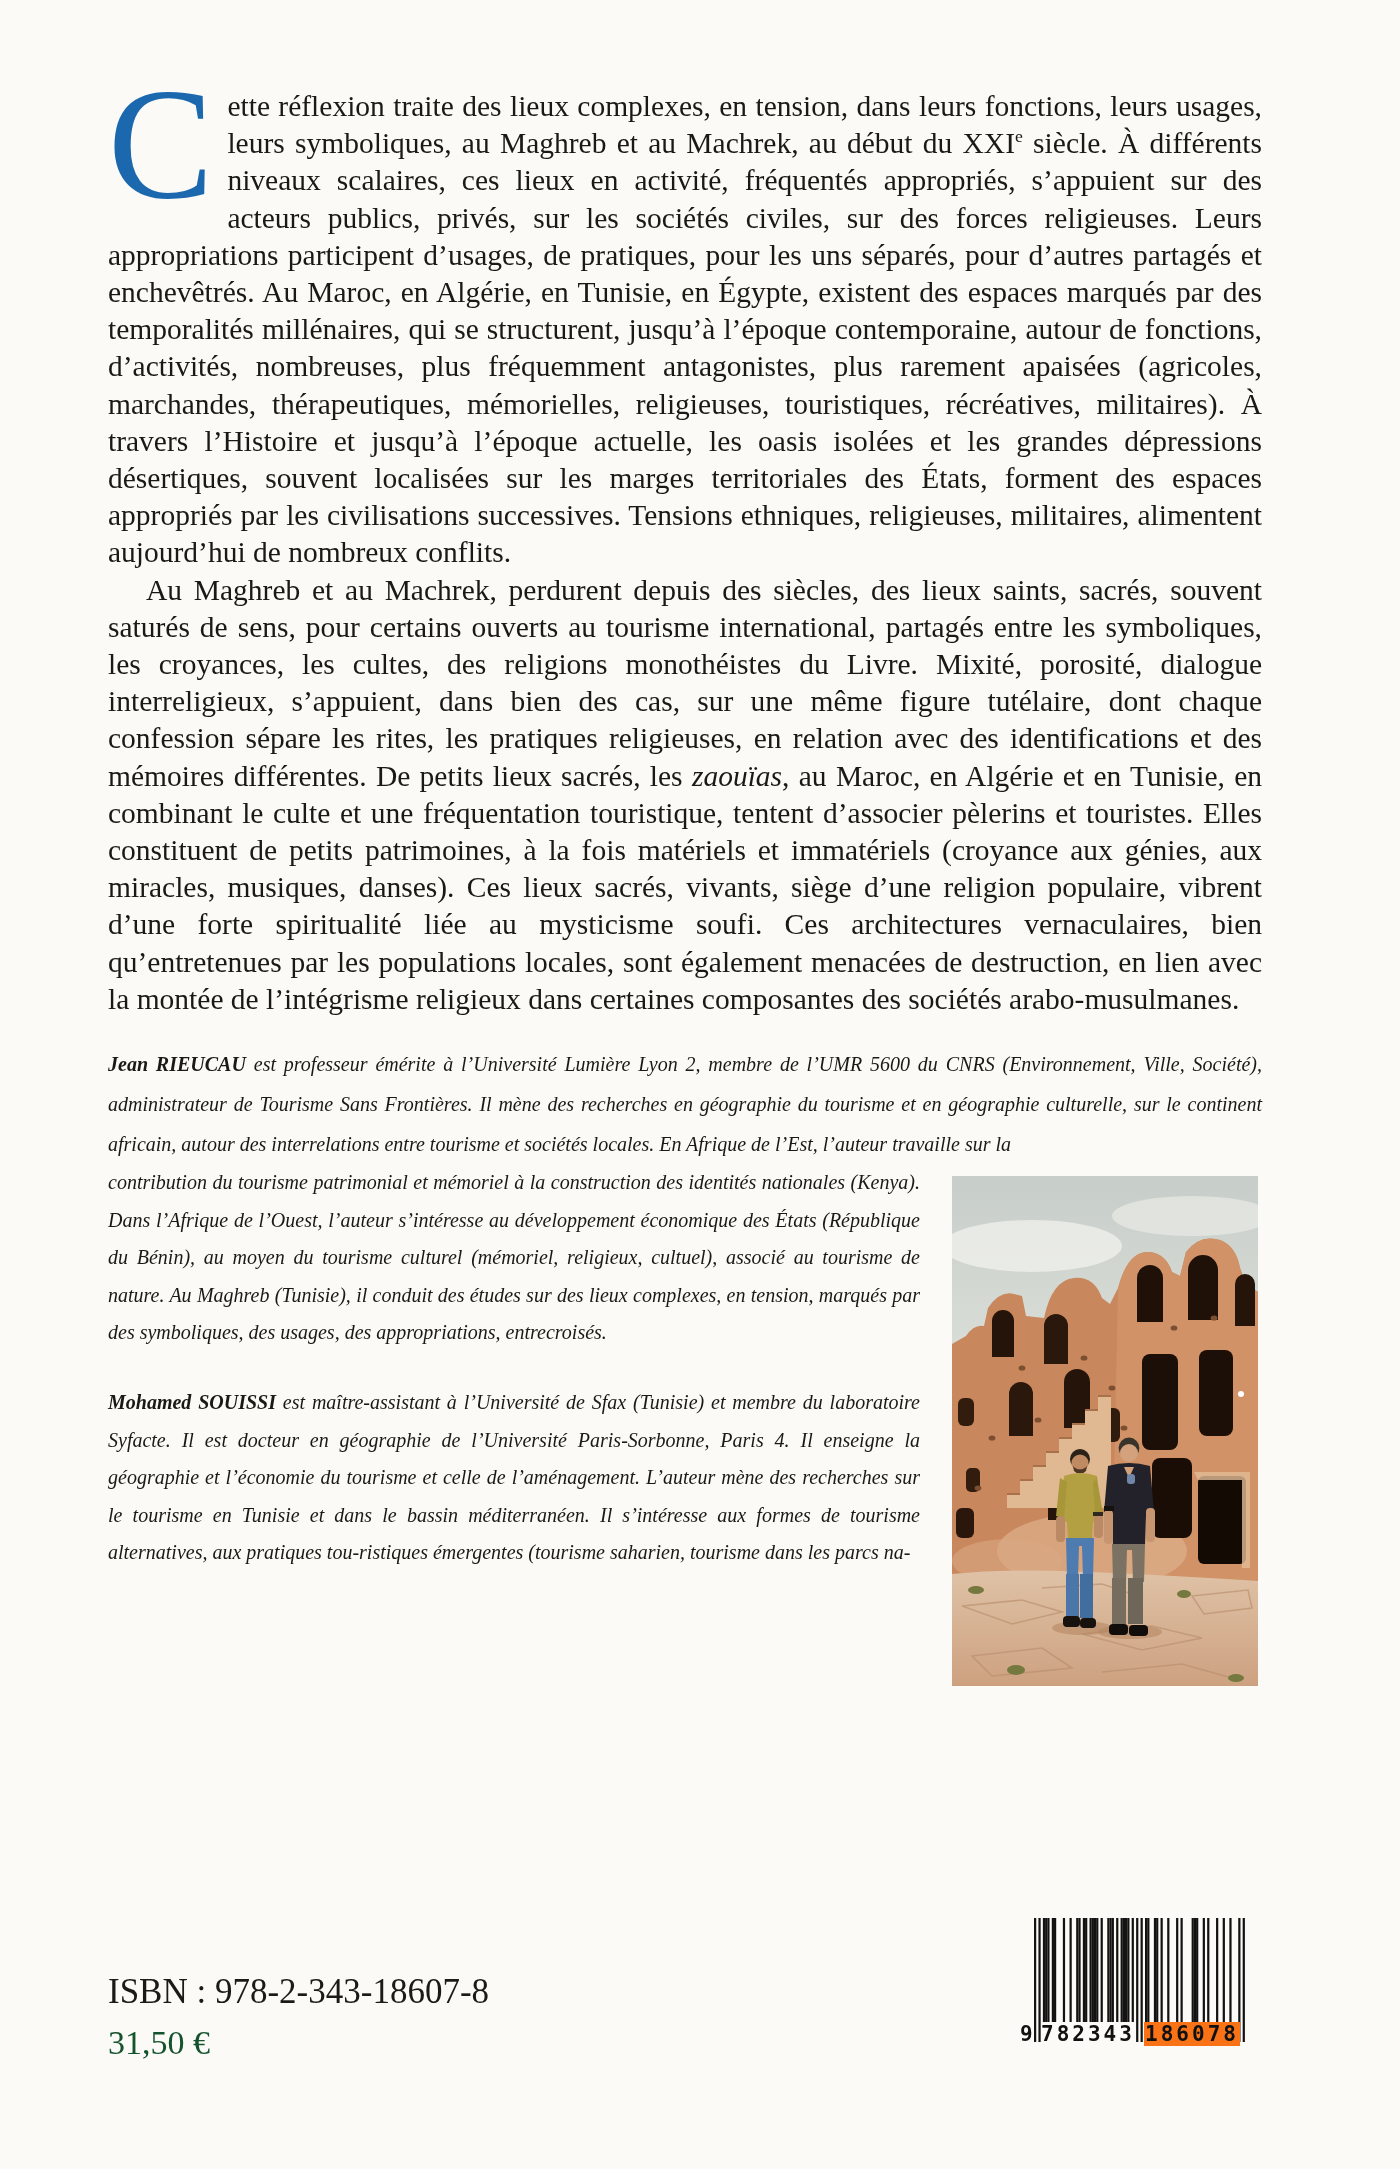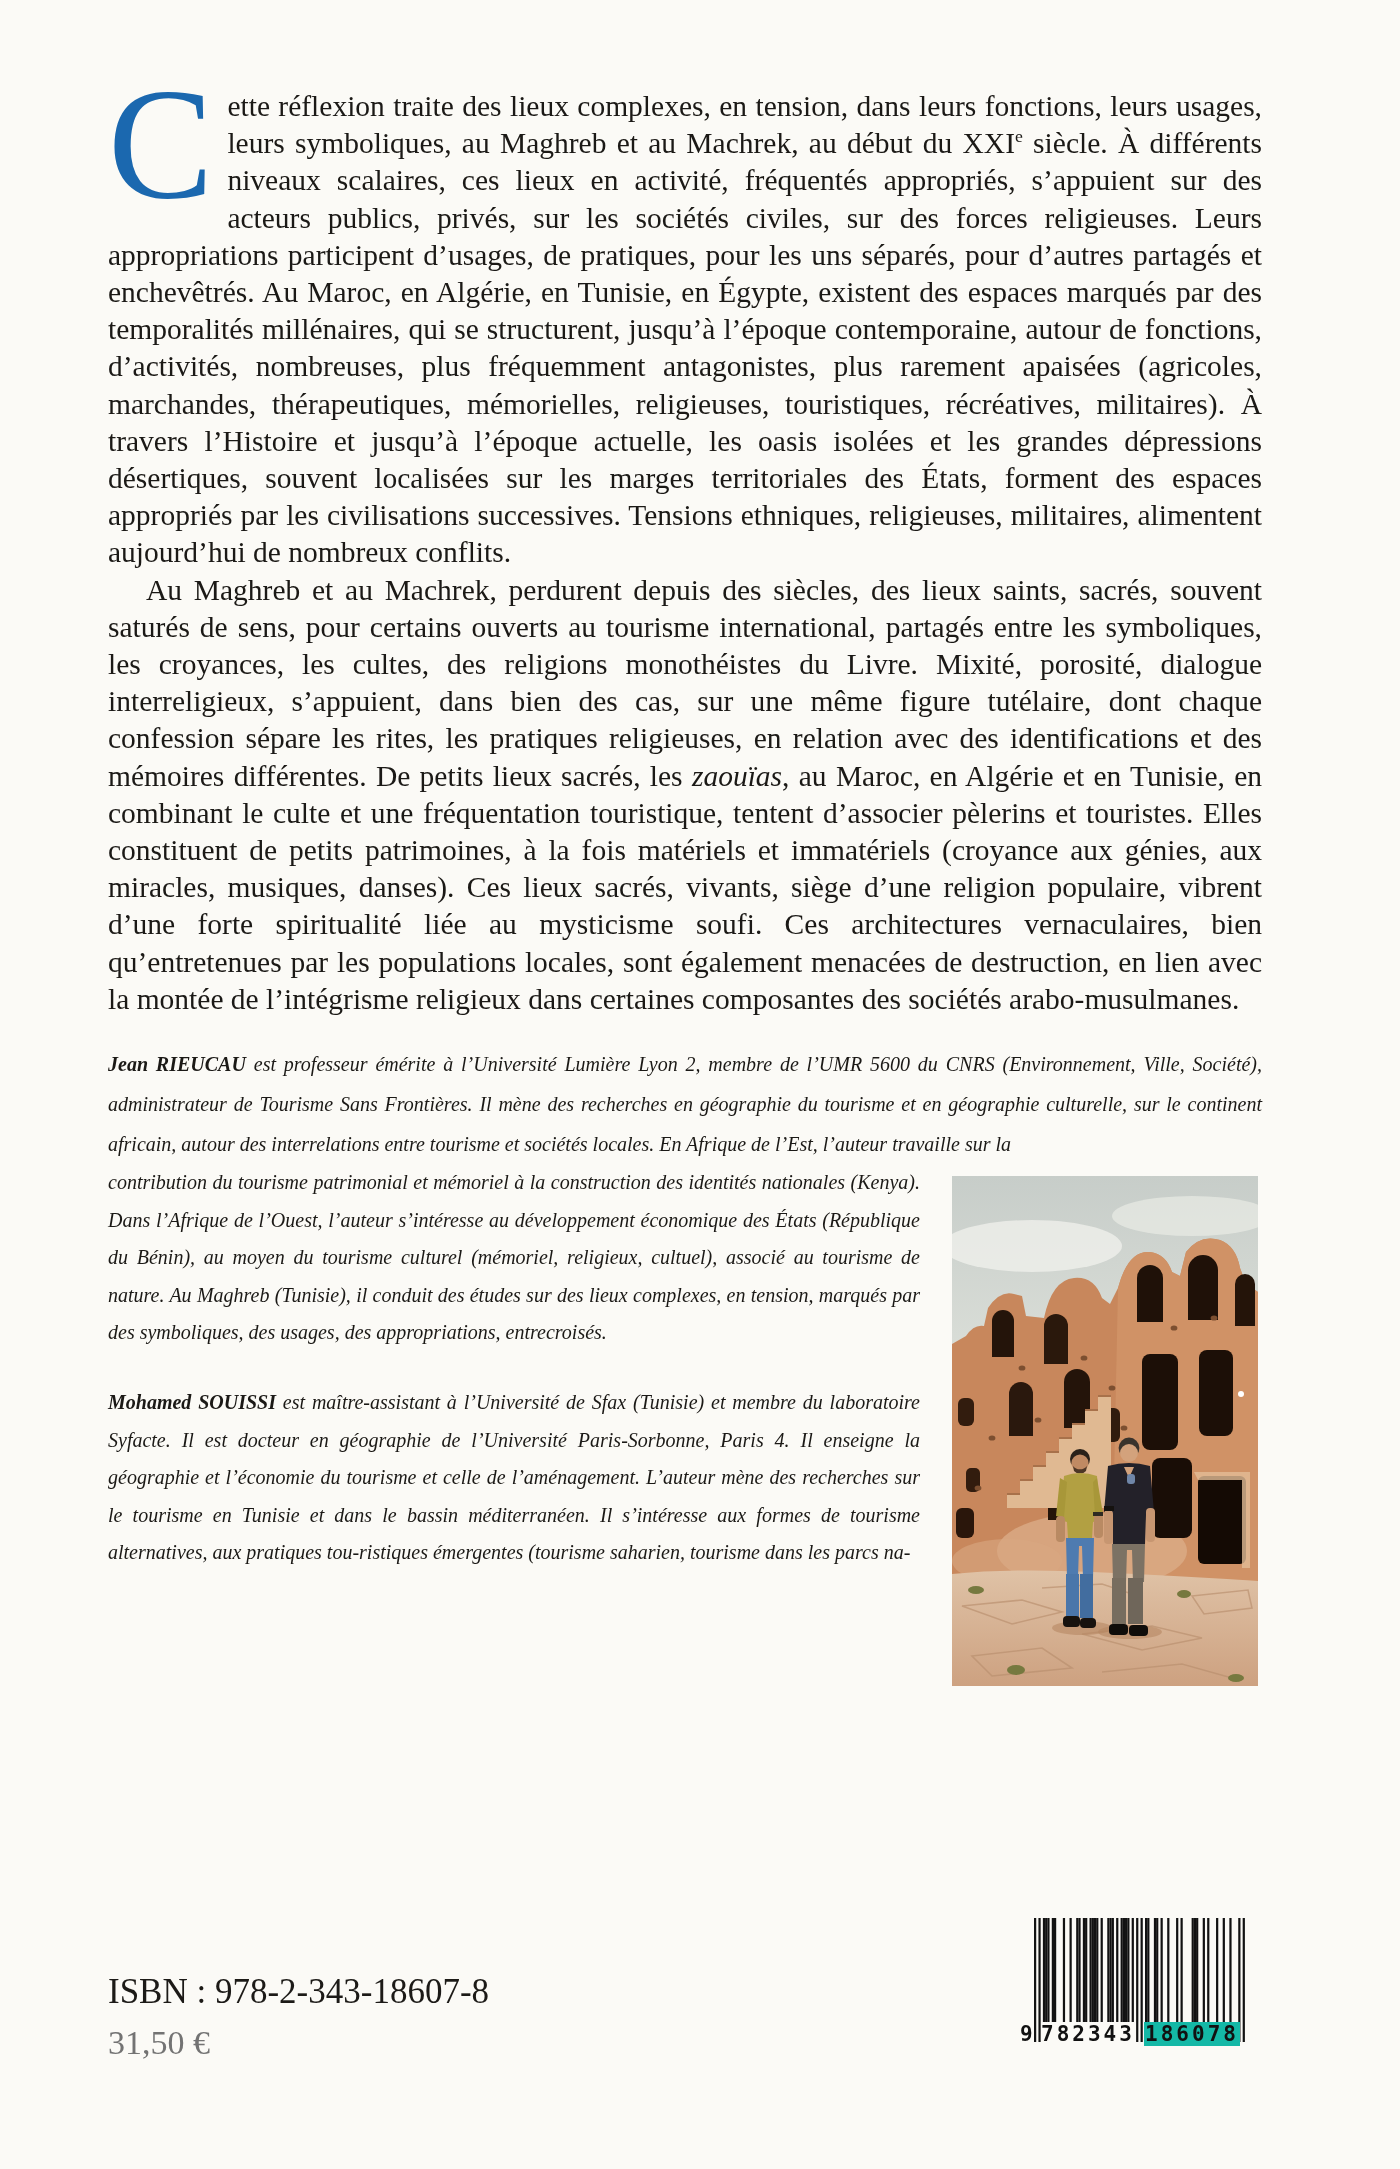--- a/index.html
+++ b/index.html
@@ -33,27 +33,27 @@
   .bio-name{font-weight:bold;}
   .bio-intro{line-height:40px;}
   .bio-row{display:flex;align-items:flex-start;gap:32px;}
   .col-left{width:812px;line-height:37.6px;}
   .mohamed-p{margin-top:32px !important;}
   .photo-col{width:306px;flex:none;}
   .photo-frame{width:306px;height:510px;margin-top:12px;overflow:hidden;}
   .bio-tail{line-height:37.6px;}
   
   .isbn{position:absolute;left:108px;top:1972px;font-size:35px;font-style:normal;color:#1c1a17;}
-  .price{position:absolute;left:108px;top:2024px;font-size:34px;color:#737373;}
+  .price{position:absolute;left:108px;top:2024px;font-size:34px;color:#14532d;}
   .barcode{position:absolute;left:1022px;top:1918px;width:230px;height:138px;}
   .barcode svg rect{fill:#121212;}
   .bc-digits{position:absolute;top:102px;left:0;width:230px;height:30px;font-family:"DejaVu Sans Mono","Liberation Sans",sans-serif;font-weight:bold;font-size:21px;color:#111;}
   .bc-first{position:absolute;left:-2px;top:2px;}
   .bc-g1{position:absolute;left:19px;top:2px;width:72px;background:#fbfaf6;text-align:center;letter-spacing:3px;}
-  .bc-g2{position:absolute;left:122px;top:2px;width:96px;background:#14b8a6;text-align:center;letter-spacing:3px;}
+  .bc-g2{position:absolute;left:122px;top:2px;width:96px;background:#f97316;text-align:center;letter-spacing:3px;}
 </style>
 </head>
 <body>
 
 <div class="page">
 
   <div class="blurb">
     <p><span class="dropcap">C</span><span>ette réflexion traite des lieux complexes, en tension, dans leurs fonctions, leurs usages, leurs symboliques, au Maghreb et au Machrek, au début du XXI</span><span class="sup">e</span><span> siècle. À différents niveaux scalaires, ces lieux en activité, fréquentés appropriés, s’appuient sur des acteurs publics, privés, sur les sociétés civiles, sur des forces religieuses. Leurs appropriations participent d’usages, de pratiques, pour les uns séparés, pour d’autres partagés et enchevêtrés. Au Maroc, en Algérie, en Tunisie, en Égypte, existent des espaces marqués par des temporalités millénaires, qui se structurent, jusqu’à l’époque contemporaine, autour de fonctions, d’activités, nombreuses, plus fréquemment antagonistes, plus rarement apaisées (agricoles, marchandes, thérapeutiques, mémorielles, religieuses, touristiques, récréatives, militaires). À travers l’Histoire et jusqu’à l’époque actuelle, les oasis isolées et les grandes dépressions désertiques, souvent localisées sur les marges territoriales des États, forment des espaces appropriés par les civilisations successives. Tensions ethniques, religieuses, militaires, alimentent aujourd’hui de nombreux conflits.</span></p>
     <p class="p2"><span>Au Maghreb et au Machrek, perdurent depuis des siècles, des lieux saints, sacrés, souvent saturés de sens, pour certains ouverts au tourisme international, partagés entre les symboliques, les croyances, les cultes, des religions monothéistes du Livre. Mixité, porosité, dialogue interreligieux, s’appuient, dans bien des cas, sur une même figure tutélaire, dont chaque confession sépare les rites, les pratiques religieuses, en relation avec des identifications et des mémoires différentes. De petits lieux sacrés, les </span><span class="it">zaouïas</span><span>, au Maroc, en Algérie et en Tunisie, en combinant le culte et une fréquentation touristique, tentent d’associer pèlerins et touristes. Elles constituent de petits patrimoines, à la fois matériels et immatériels (croyance aux génies, aux miracles, musiques, danses). Ces lieux sacrés, vivants, siège d’une religion populaire, vibrent d’une forte spiritualité liée au mysticisme soufi. Ces architectures vernaculaires, bien qu’entretenues par les populations locales, sont également menacées de destruction, en lien avec la montée de l’intégrisme religieux dans certaines composantes des sociétés arabo-musulmanes.</span></p>
   </div>

